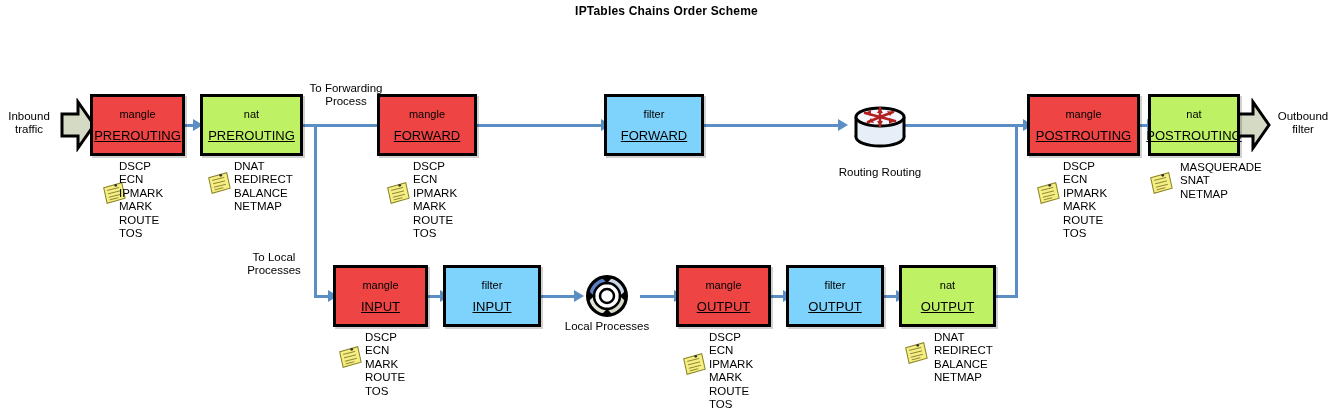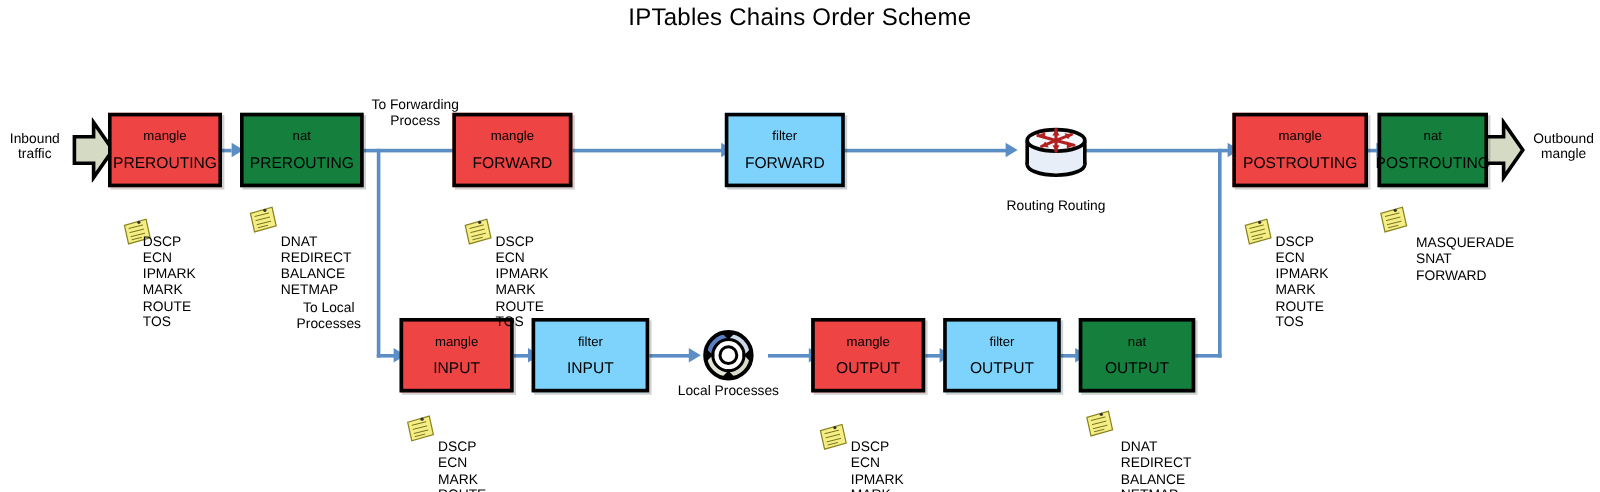--- a/index.html
+++ b/index.html
@@ -1,44 +1,44 @@
 <!DOCTYPE html>
 <html><head>
 <meta charset="utf-8">
 <style>
   html,body{margin:0;padding:0;background:#ffffff;}
   body{width:1333px;height:410px;position:relative;overflow:hidden;
        font-family:"Liberation Sans","DejaVu Sans",sans-serif;color:#000;}
   #canvas{position:absolute;left:0;top:0;width:1333px;height:410px;}
 
   .title{position:absolute;left:0;top:4px;width:1333px;text-align:center;
-         font-size:20px;font-weight:normal;letter-spacing:.2px;}
+         font-size:12px;font-weight:bold;letter-spacing:.2px;}
 
   
   .box{position:absolute;border:3px solid #000;box-sizing:border-box;
        display:flex;flex-direction:column;align-items:center;justify-content:center;
        box-shadow:2px 2px 0 rgba(0,0,0,.18);}
   .box .tbl{font-size:11px;line-height:12px;margin-bottom:9px;}
-  .box .chn{font-size:13px;line-height:14px;}
+  .box .chn{font-size:13px;line-height:14px;text-decoration:underline;}
   .mangle{background:#ef4444;}
-  .nat{background:#15803d;}
+  .nat{background:#bef264;}
   .filter{background:#7dd3fc;}
 
   
   .ln{position:absolute;background:#5b8ec4;}
   .lnh{height:3px;}
   .lnv{width:3px;}
   .ah{position:absolute;width:0;height:0;border-top:6px solid transparent;
       border-bottom:6px solid transparent;border-left:10px solid #5b8ec4;}
 
   
   .cap{position:absolute;font-size:11.5px;line-height:13px;text-align:center;}
 
   
-  .note{position:absolute;font-size:11.5px;line-height:13.4px;white-space:pre;margin-top:36px;}
+  .note{position:absolute;font-size:11.5px;line-height:13.4px;white-space:pre;}
 
   
   .sticky{position:absolute;width:26px;height:24px;}
 
   
   .blockarrow{position:absolute;}
   .io{position:absolute;font-size:11.5px;line-height:13px;text-align:center;}
 </style>
 </head>
 <body>
@@ -95,21 +95,21 @@
   <div class="io" style="left:-2px;top:110px;width:62px;white-space:pre;">Inbound
 traffic</div>
   <svg class="blockarrow" style="left:60px;top:98px;" width="36" height="54">
     <polygon points="2,16 18,16 18,4 34,27 18,50 18,38 2,38" fill="#d5dac5" stroke="#000" stroke-width="3" stroke-linejoin="miter"></polygon>
   </svg>
 
   <svg class="blockarrow" style="left:1235px;top:98px;" width="36" height="54">
     <polygon points="2,16 18,16 18,4 34,27 18,50 18,38 2,38" fill="#d5dac5" stroke="#000" stroke-width="3" stroke-linejoin="miter"></polygon>
   </svg>
   <div class="io" style="left:1272px;top:110px;width:62px;white-space:pre;">Outbound
-mangle</div>
+filter</div>
 
   <div class="box mangle" style="left:90px;top:94px;width:95px;height:62px;">
     <span class="tbl">mangle</span>
     <span class="chn">PREROUTING</span>
   </div>
 
   <div class="box nat" style="left:200px;top:94px;width:103px;height:62px;">
     <span class="tbl">nat</span>
     <span class="chn">PREROUTING</span>
   </div>
@@ -269,21 +269,21 @@
     <g stroke="#6d6718" stroke-width="0.9">
       <line x1="7" y1="11" x2="21" y2="7.5"></line>
         <line x1="8" y1="15" x2="22" y2="11.5"></line>
       <line x1="9" y1="19" x2="23" y2="15.5"></line>
         <line x1="10" y1="22" x2="20" y2="19.5"></line>
     </g>
     <circle cx="17" cy="5" r="1.6" fill="#333"></circle>
   </svg>
   <div class="note" style="left:1180px;top:161px;">MASQUERADE
 SNAT
-FORWARD</div>
+NETMAP</div>
 
   <svg class="sticky" style="left:337px;top:345px;" viewBox="0 0 30 28">
     <polygon points="3,8 24,2 28,20 7,26" fill="#f5ee84" stroke="#8a8320" stroke-width="1.2"></polygon>
     <g stroke="#6d6718" stroke-width="0.9">
       <line x1="7" y1="11" x2="21" y2="7.5"></line>
         <line x1="8" y1="15" x2="22" y2="11.5"></line>
       <line x1="9" y1="19" x2="23" y2="15.5"></line>
         <line x1="10" y1="22" x2="20" y2="19.5"></line>
     </g>
     <circle cx="17" cy="5" r="1.6" fill="#333"></circle>

